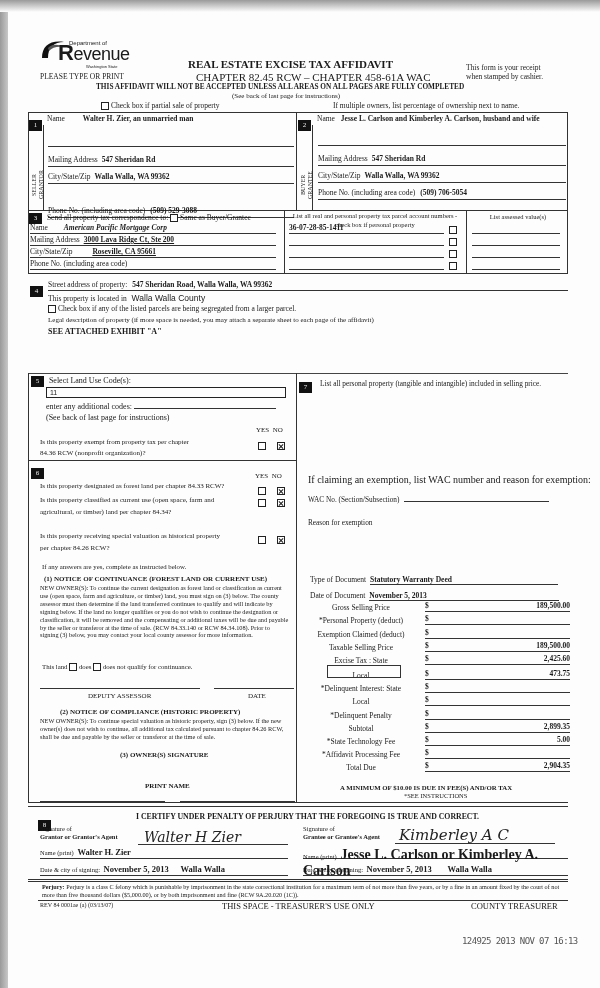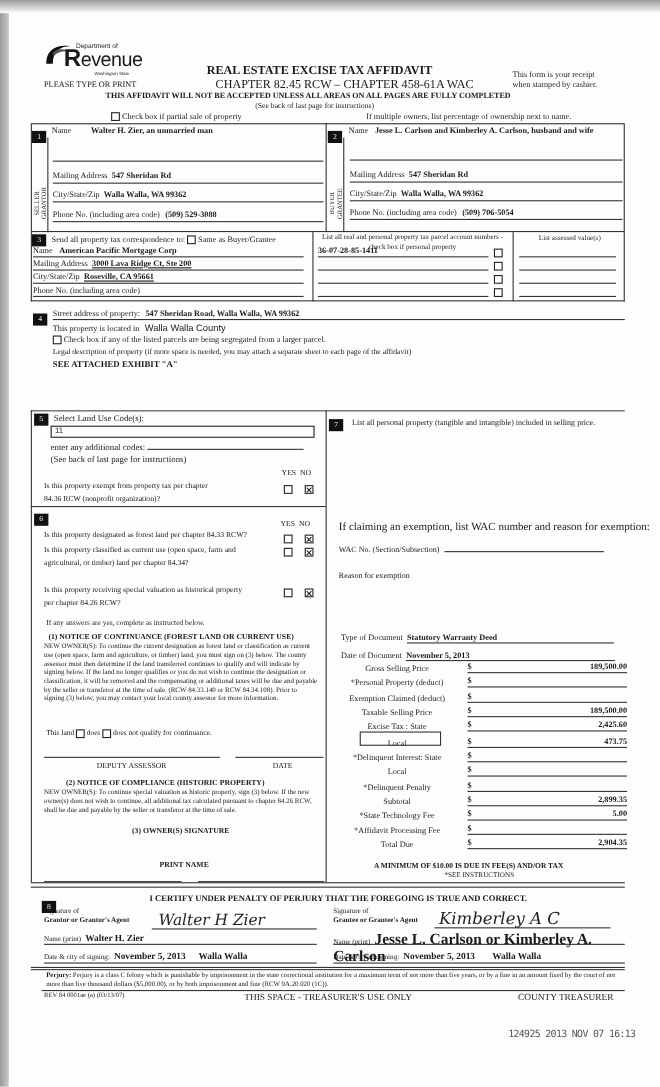--- a/index.html
+++ b/index.html
@@ -73,21 +73,21 @@
 </div>
 <div class="abs line" style="left:48px;top:146px;width:246px;"></div>
 <div class="abs sm line" style="left:48px;top:155px;width:246px;height:12px;">
   <span>Mailing Address</span>
   <span class="b" style="margin-left:2px;">547 Sheridan Rd</span>
 </div>
 <div class="abs sm line" style="left:48px;top:172px;width:246px;height:12px;">
   <span>City/State/Zip</span>
   <span class="b" style="margin-left:2px;">Walla Walla, WA  99362</span>
 </div>
-<div class="abs sm line" style="left:48px;top:190px;width:246px;height:12px;">
+<div class="abs sm line" style="left:48px;top:206px;width:246px;height:12px;">
   <span>Phone No. (including area code)</span>
   <span class="b" style="margin-left:3px;">(509) 529-3088</span>
 </div>
 
 <div class="abs" style="left:298px;top:113px;"><span class="num">2</span></div>
 <div class="abs" style="left:297px;top:125px;width:16px;height:86px;border-right:1px solid #333;">
   <div class="vlabel" style="position:absolute;left:3px;top:40px;height:40px;">BUYER GRANTEE</div>
 </div>
 <div class="abs sm" style="left:317px;top:114px;width:250px;height:11px;">
   <span>Name</span>
@@ -114,29 +114,29 @@
   <span class="num">3</span>
   <span style="margin-left:3px;">Send all property tax correspondence to:</span>
   <span class="cb"></span>
   <span>Same as Buyer/Grantee</span>
 </div>
 <div class="abs xs" style="left:290px;top:212px;width:170px;text-align:center;line-height:8.5px;">List all real and personal property tax parcel account numbers - check box if personal property</div>
 <div class="abs xs" style="left:470px;top:213px;width:96px;text-align:center;">List assessed value(s)</div>
 
 <div class="abs sm line" style="left:30px;top:223px;width:246px;height:11px;">
   <span>Name</span>
-  <span class="b" style="margin-left:4px;">American Pacific Mortgage Corp</span>
+  <span class="b" style="margin-left:14px;font-style:italic;">American Pacific Mortgage Corp</span>
 </div>
 <div class="abs sm line" style="left:30px;top:235px;width:246px;height:11px;">
   <span>Mailing Address</span>
   <span class="b" style="margin-left:2px;text-decoration:underline;">3000 Lava Ridge Ct, Ste 200</span>
 </div>
 <div class="abs sm line" style="left:30px;top:247px;width:246px;height:11px;">
   <span>City/State/Zip</span>
-  <span class="b" style="margin-left:2px;text-decoration:underline;">Roseville, CA  95661</span>
+  <span class="b" style="margin-left:18px;text-decoration:underline;">Roseville, CA  95661</span>
 </div>
 <div class="abs sm line" style="left:30px;top:259px;width:246px;height:11px;">
   <span>Phone No. (including area code)</span>
   <span class="b" style="margin-left:2px;"></span>
 </div>
 
 <div class="abs" style="left:289px;top:222px;width:170px;">
   <div style="display:flex;align-items:flex-end;height:12px;">
     <div class="line b sm" style="width:155px;height:11px;">36-07-28-85-1411</div>
     <span class="cb" style="margin-left:5px;"></span>

